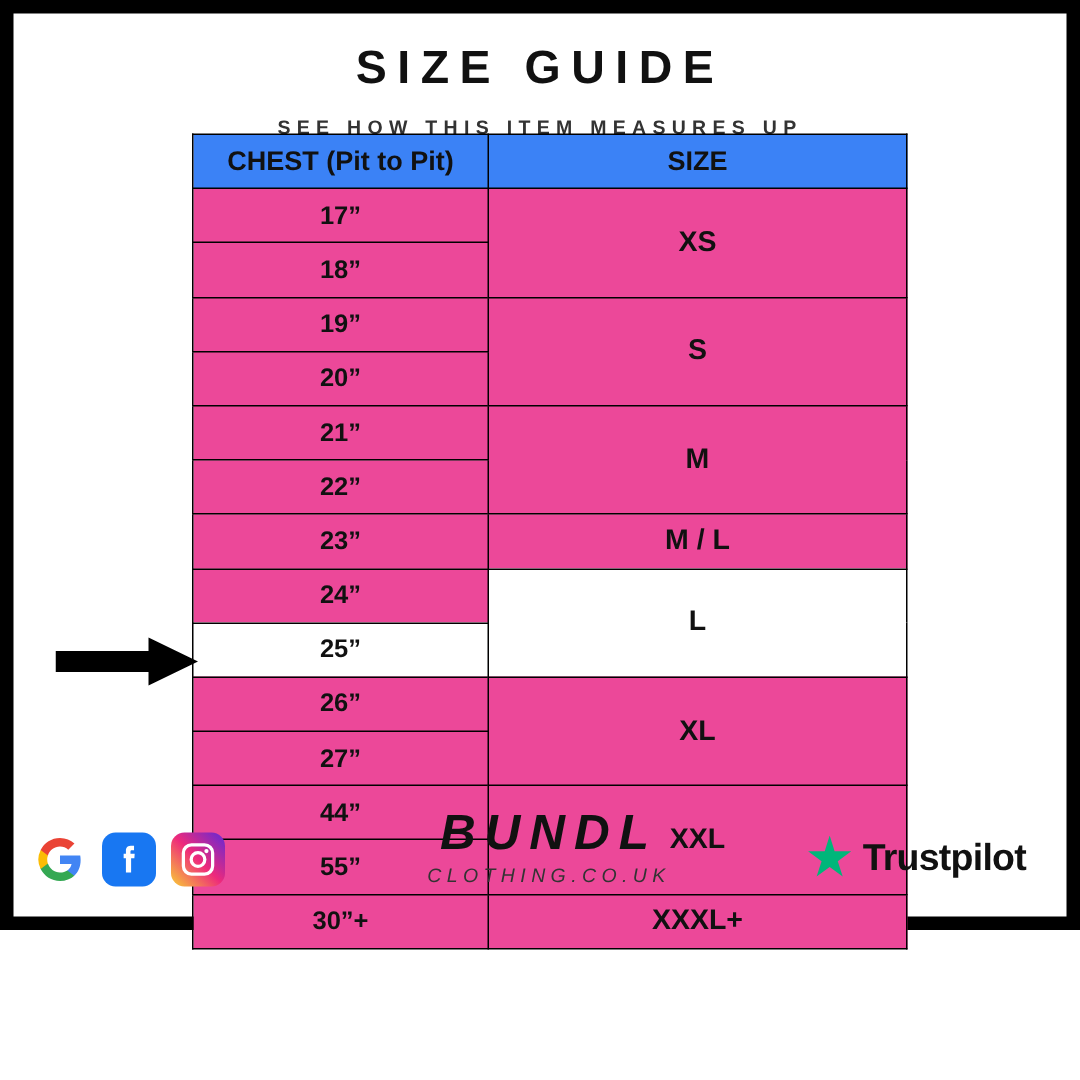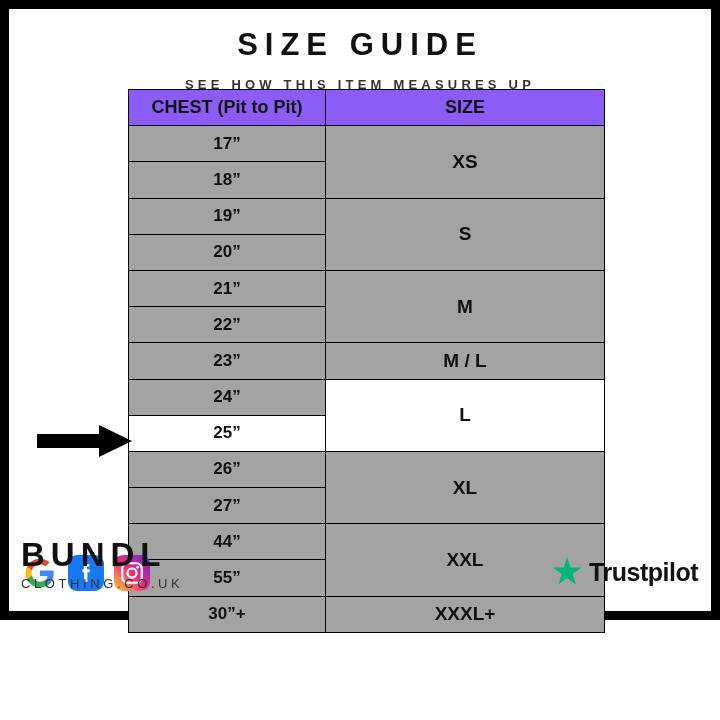--- a/index.html
+++ b/index.html
@@ -65,26 +65,26 @@
   }
   td.col-chest {
     width: 196px;
     font-size: 17px;
   }
   td.col-size {
     width: 278px;
     font-size: 19px;
   }
   td.head {
-    background: #8b5cf6;
+    background: #3b82f6;
     font-size: 18px;
     height: 38px;
   }
   td.grey {
-    background: #a3a3a3;
+    background: #ec4899;
   }
   td.white {
     background: #ffffff;
   }
   .arrow {
     position: absolute;
     left: 28px;
     top: 415px;
     width: 96px;
     height: 34px;
@@ -124,38 +124,39 @@
     background: #1877F2;
   }
   .social.instagram {
     background: linear-gradient(45deg, #f9ce34, #ee2a7b 50%, #6228d7);
   }
   .brand {
     position: absolute;
     left: 12px;
     right: 0;
     bottom: 8px;
-    text-align: left;
+    text-align: center;
+    font-style: italic;
   }
   .brand-name {
     font-size: 33px;
     font-weight: bold;
     letter-spacing: 6px;
     color: #111111;
     line-height: 1;
   }
   .brand-sub {
     font-size: 13px;
     letter-spacing: 3.6px;
     color: #333333;
     margin-top: 5px;
   }
   .trustpilot {
     position: absolute;
-    right: 13px;
+    right: 27px;
     bottom: 12px;
     display: flex;
     align-items: center;
     gap: 7px;
   }
   .tp-star {
     width: 30px;
     height: 30px;
     background: #00B67A;
     clip-path: polygon(50% 0%, 61% 35%, 98% 35%, 68% 57%, 79% 91%, 50% 70%, 21% 91%, 32% 57%, 2% 35%, 39% 35%);

